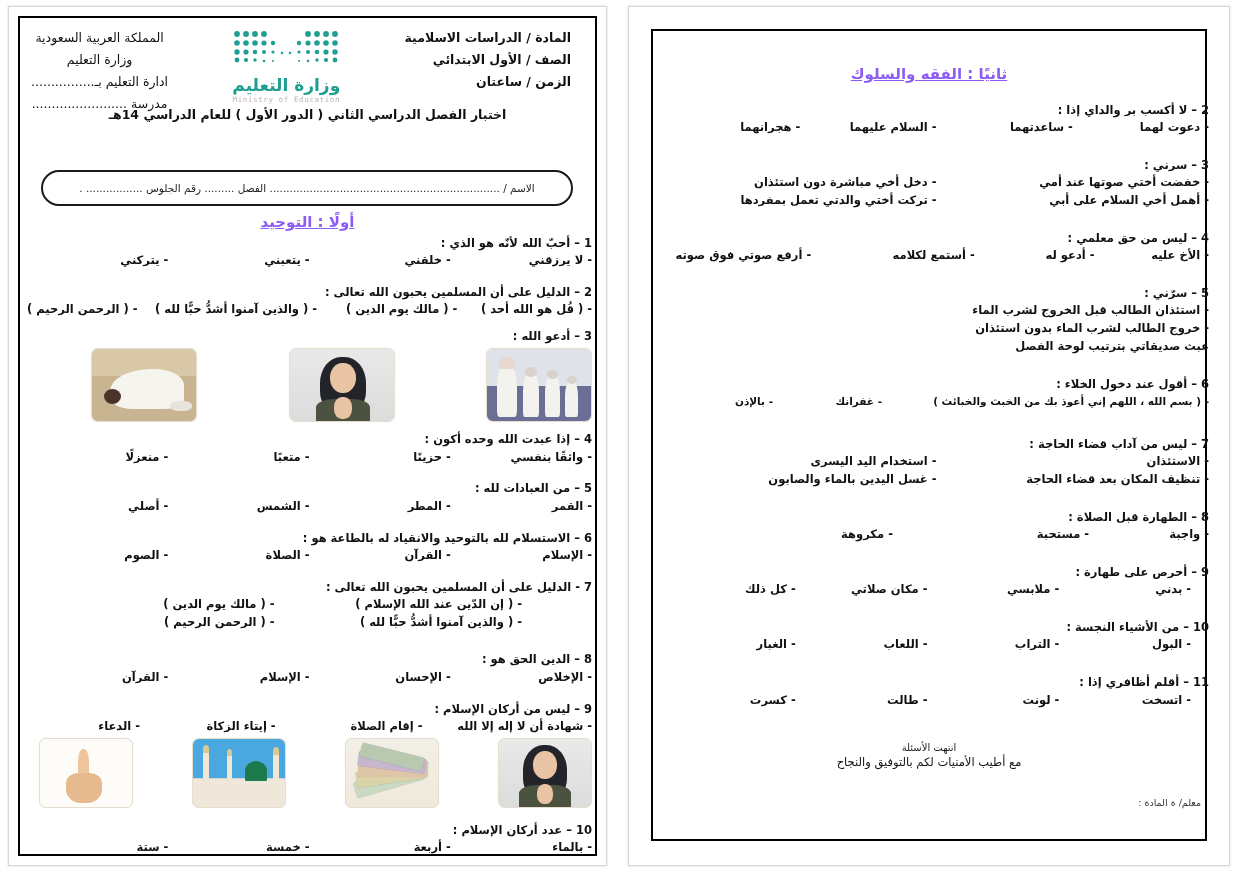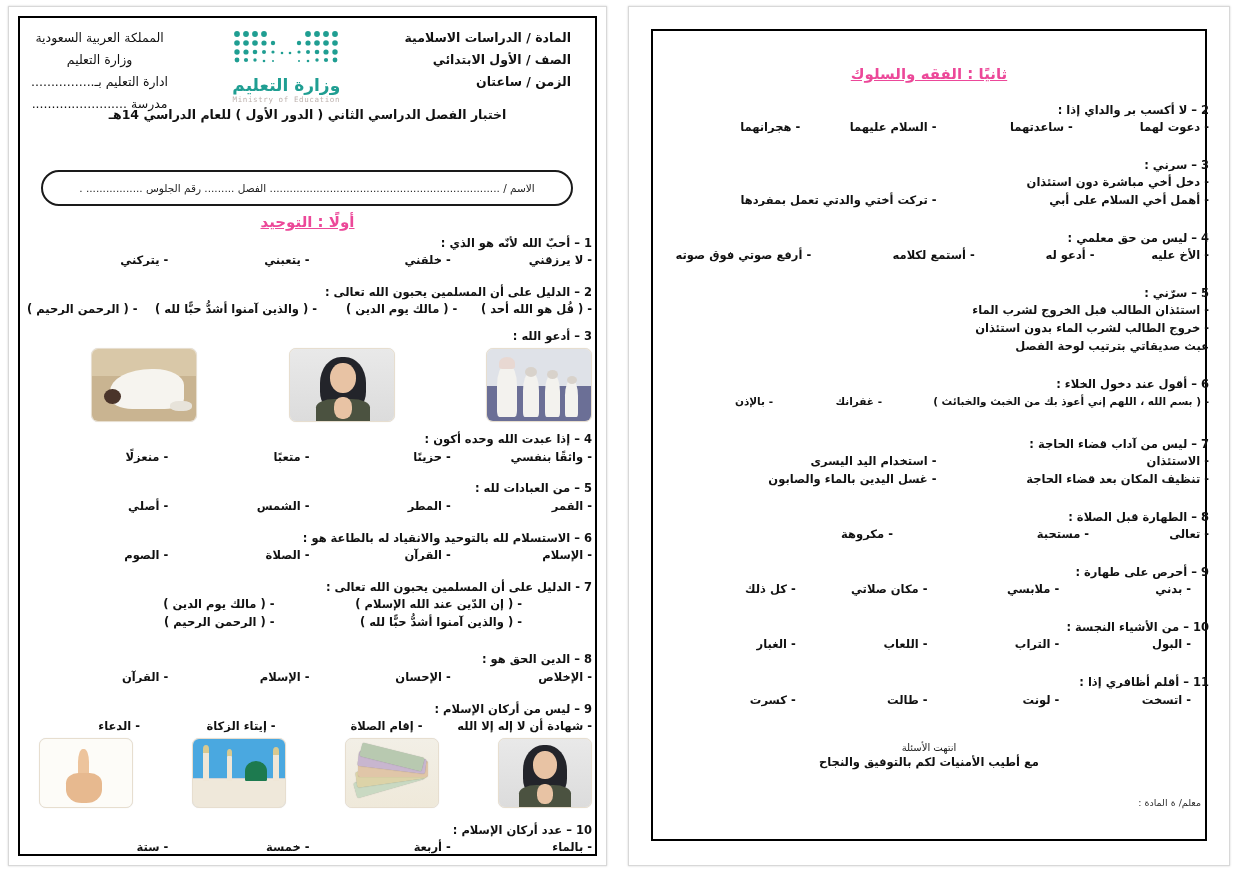--- a/index.html
+++ b/index.html
@@ -61,21 +61,21 @@
     background:#fff;
   }
   .name-strip .txt{
     position:absolute;inset:0;
     display:flex;align-items:center;justify-content:center;
     font-size:10.5px;letter-spacing:.2px;white-space:nowrap;color:#222;
   }
 
   
   .sec-title{
-    text-align:center;color:#ec4899;font-weight:bold;font-size:15px;
+    text-align:center;color:#8b5cf6;font-weight:bold;font-size:15px;
     text-decoration:underline;
   }
   .sec-title-left{position:absolute;left:0;right:0;top:206px;}
   .sec-title-right{position:absolute;left:0;right:0;top:58px;}
 
   
   .qwrap{position:absolute;}
   .qwrap-left{right:14px;top:228px;width:565px;}
   .qwrap-right{right:20px;top:78px;width:545px;}
 
@@ -145,21 +145,21 @@
   
   .sc-finger{background:#fdfcf8;}
   .sc-finger .hand{background:#e7b98f;border-radius:34% 34% 44% 44%;}
   .sc-finger .fing{background:#edc49c;border-radius:44% 44% 22% 22%;}
 
   
   .footer{
     position:absolute;left:0;right:0;top:735px;text-align:center;
   }
   .f-end{font-size:10px;color:#222;}
-  .f-wish{font-size:11.5px;font-weight:bold;margin-top:2px;}
+  .f-wish{font-size:11.5px;font-weight:normal;margin-top:2px;}
   .f-teacher{
     position:absolute;right:28px;top:790px;font-size:9.5px;color:#333;
   }
 </style>
 </head>
 <body>
 
 <div class="sheet">
 
   <div class="page page-left">
@@ -431,20 +431,21 @@
             <span class="opt">- ساعدتهما</span>
             <span class="opt">- السلام عليهما</span>
             <span class="opt">- هجرانهما</span>
           </div>
         </div>
         <div class="gap-m"></div>
 
         <div class="q">
           <div class="q-stem">3 – سرني :</div>
           <div class="opts cols2">
+            <span class="opt">- خفضت أختي صوتها عند أمي</span>
             <span class="opt">- دخل أخي مباشرة دون استئذان</span>
           </div>
           <div class="opts cols2">
             <span class="opt">- أهمل أخي السلام على أبي</span>
             <span class="opt">- تركت أختي والدتي تعمل بمفردها</span>
           </div>
         </div>
         <div class="gap-m"></div>
 
         <div class="q">
@@ -487,21 +488,21 @@
           <div class="opts cols2">
             <span class="opt">- تنظيف المكان بعد قضاء الحاجة</span>
             <span class="opt">- غسل اليدين بالماء والصابون</span>
           </div>
         </div>
         <div class="gap-m"></div>
 
         <div class="q">
           <div class="q-stem">8 – الطهارة قبل الصلاة :</div>
           <div class="opts">
-            <span class="opt" style="width:22%">- تعالى</span>
+            <span class="opt" style="width:22%">- واجبة</span>
             <span class="opt" style="width:36%">- مستحبة</span>
             <span class="opt">- مكروهة</span>
           </div>
         </div>
         <div class="gap-m"></div>
 
         <div class="q">
           <div class="q-stem">9 – أحرص على طهارة :</div>
           <div class="opts cols4 indent-sm">
             <span class="opt">- بدني</span>

